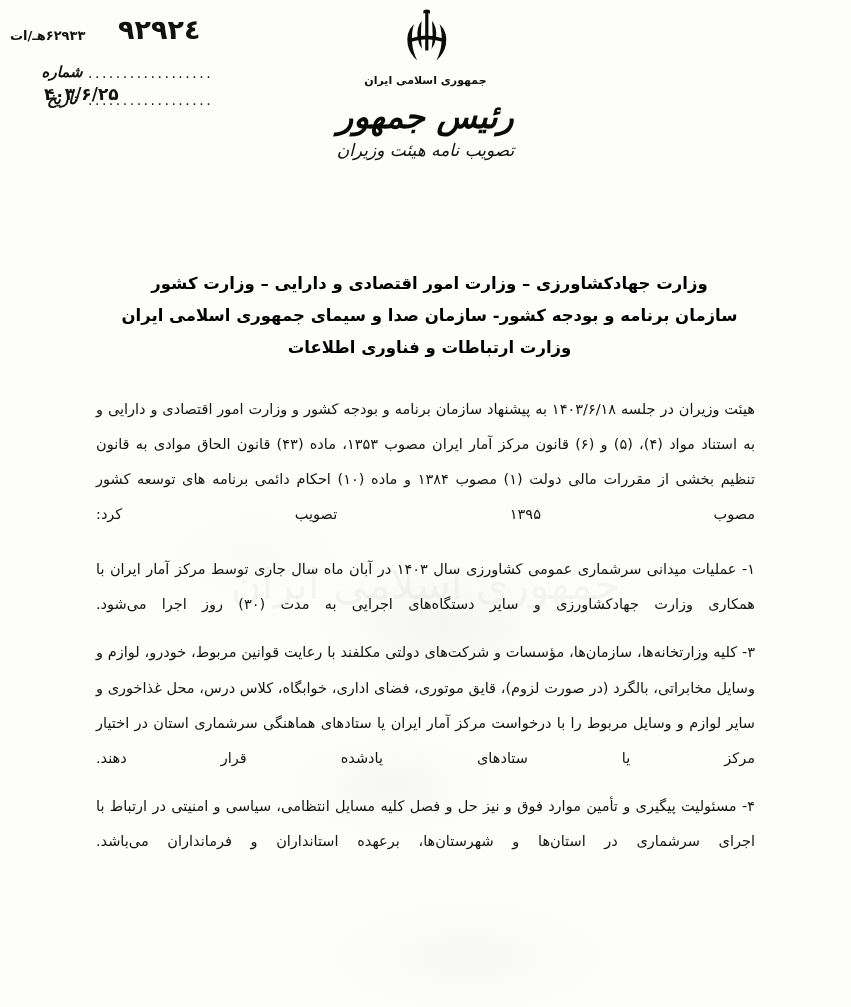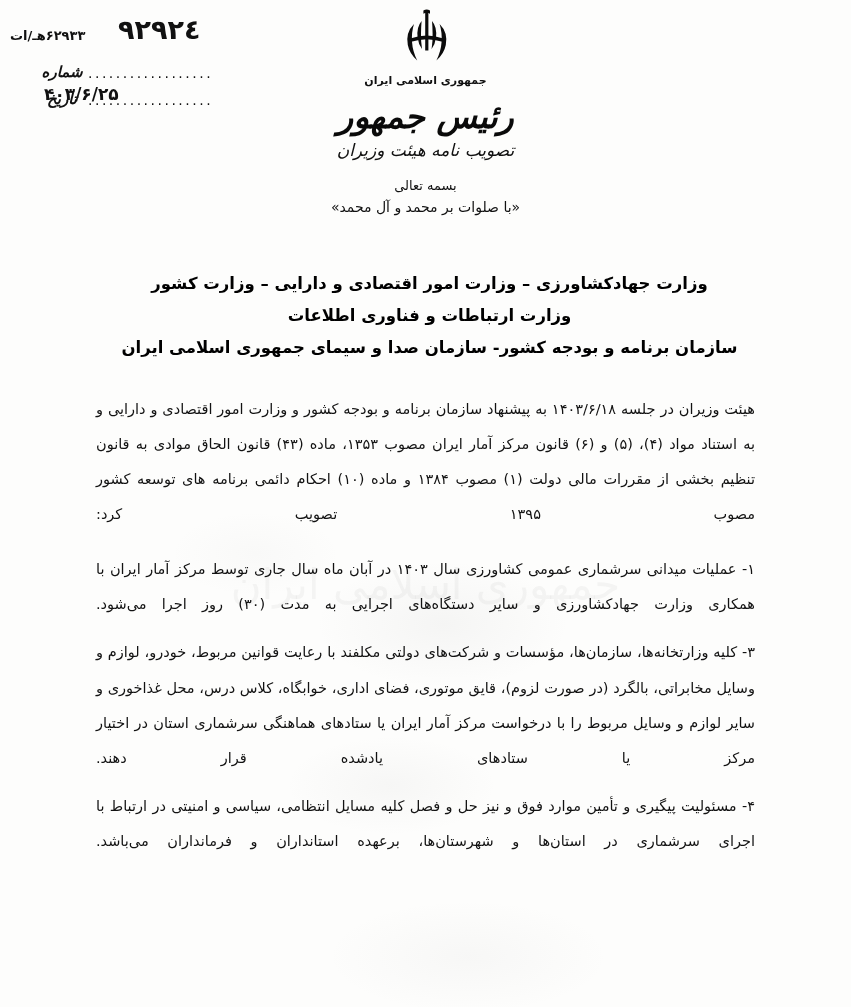--- a/index.html
+++ b/index.html
@@ -220,29 +220,25 @@
 
           <path d="M16.2 30.2 q15.6 -5.2 31.2 0 v3.6 q-15.6 -5.0 -31.2 0 z"></path>
         </g>
       </svg>
     </span>
     <div class="emblem-country">جمهوری اسلامی ایران</div>
     <div class="emblem-president">رئیس جمهور</div>
     <div class="emblem-doctype">تصویب نامه هیئت وزیران</div>
   </div>
 
-  <div class="invocation">
-    <div class="invocation-basmala">بسمه تعالی</div>
-    <div class="invocation-salawat">«با صلوات بر محمد و آل محمد»</div>
-  </div>
 
   <div class="addressees">
     <div class="addressee-line">وزارت جهادکشاورزی – وزارت امور اقتصادی و دارایی – وزارت کشور</div>
+    <div class="addressee-line">سازمان برنامه و بودجه کشور- سازمان صدا و سیمای جمهوری اسلامی ایران</div>
     <div class="addressee-line">وزارت ارتباطات و فناوری اطلاعات</div>
-    <div class="addressee-line">سازمان برنامه و بودجه کشور- سازمان صدا و سیمای جمهوری اسلامی ایران</div>
   </div>
 
   <div class="body-wrap">
     <p class="para intro">هیئت وزیران در جلسه ۱۴۰۳/۶/۱۸ به پیشنهاد سازمان برنامه و بودجه کشور و وزارت امور اقتصادی و دارایی و به استناد مواد (۴)، (۵) و (۶) قانون مرکز آمار ایران مصوب ۱۳۵۳، ماده (۴۳) قانون الحاق موادی به قانون تنظیم بخشی از مقررات مالی دولت (۱) مصوب ۱۳۸۴ و ماده (۱۰) احکام دائمی برنامه های توسعه کشور مصوب ۱۳۹۵ تصویب کرد:</p>
     <p class="para">۱- عملیات میدانی سرشماری عمومی کشاورزی سال ۱۴۰۳ در آبان ماه سال جاری توسط مرکز آمار ایران با همکاری وزارت جهادکشاورزی و سایر دستگاه‌های اجرایی به مدت (۳۰) روز اجرا می‌شود.</p>
     <p class="para">۳- کلیه وزارتخانه‌ها، سازمان‌ها، مؤسسات و شرکت‌های دولتی مکلفند با رعایت قوانین مربوط، خودرو، لوازم و وسایل مخابراتی، بالگرد (در صورت لزوم)، قایق موتوری، فضای اداری، خوابگاه، کلاس درس، محل غذاخوری و سایر لوازم و وسایل مربوط را با درخواست مرکز آمار ایران یا ستادهای هماهنگی سرشماری استان در اختیار مرکز یا ستادهای یادشده قرار دهند.</p>
     <p class="para">۴- مسئولیت پیگیری و تأمین موارد فوق و نیز حل و فصل کلیه مسایل انتظامی، سیاسی و امنیتی در ارتباط با اجرای سرشماری در استان‌ها و شهرستان‌ها، برعهده استانداران و فرمانداران می‌باشد.</p>
   </div>
 
 </div>

